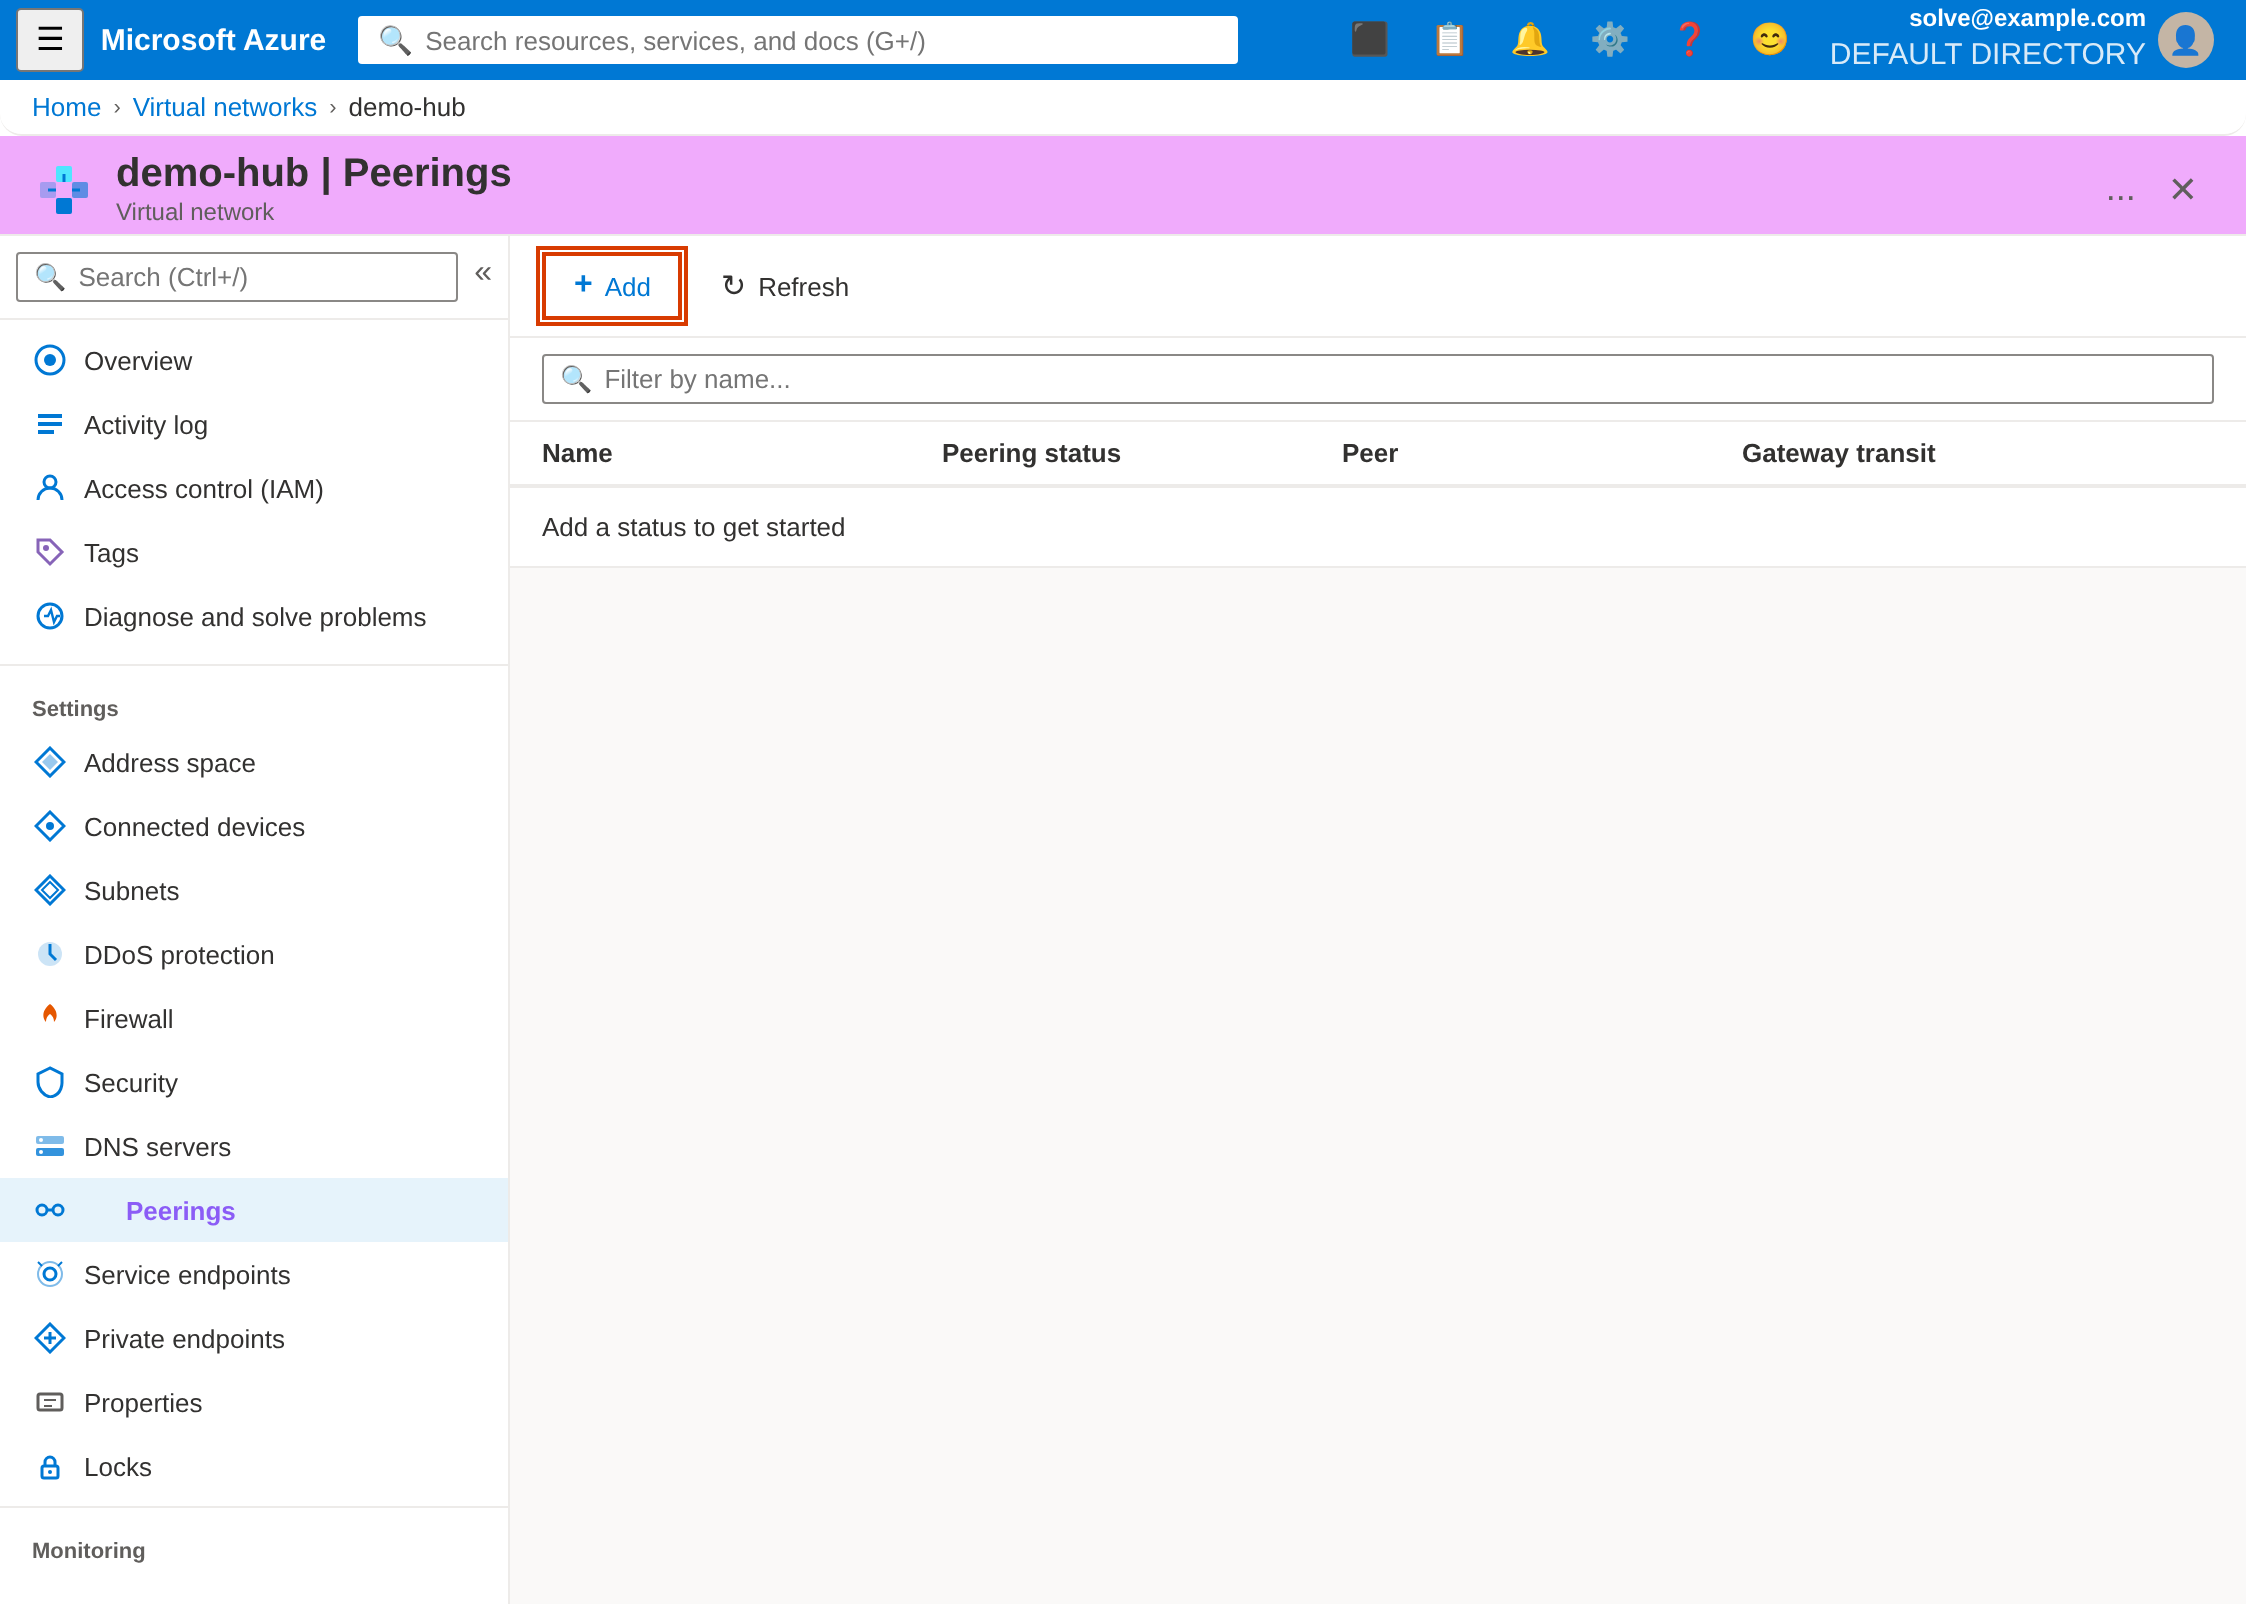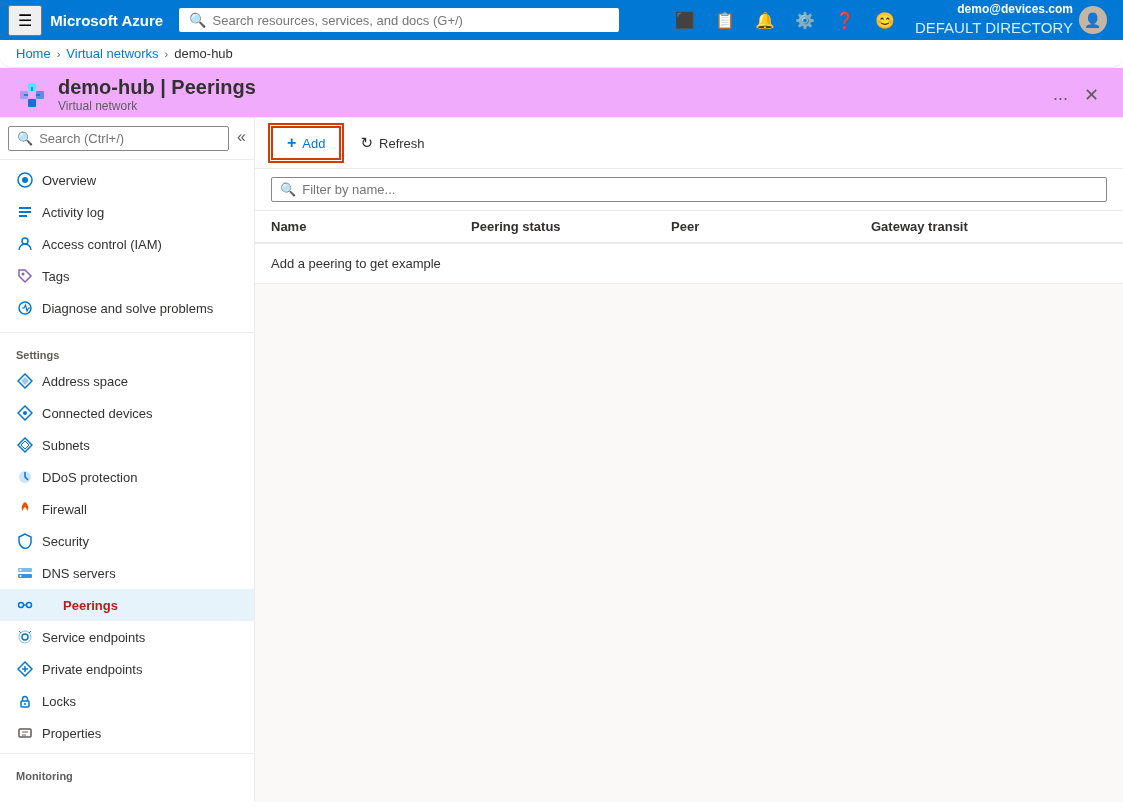--- a/index.html
+++ b/index.html
@@ -100,21 +100,21 @@
     }
 
     .sidebar-nav { padding: 4px 0; }
     .nav-item {
       display: flex; align-items: center;
       padding: 7px 12px 7px 16px;
       cursor: pointer; gap: 8px;
       color: #323130; text-decoration: none;
       font-size: 13px;
     }
-    .nav-item.active { background: #e6f3fb; color: #b91c1c; font-weight: 600; gap: 29px; }
+    .nav-item.active { background: #e6f3fb; color: #8b5cf6; font-weight: 600; gap: 29px; }
     .nav-item-icon { width: 18px; height: 18px; display: flex; align-items: center; justify-content: center; flex-shrink: 0; }
     .section-label {
       padding: 12px 16px 4px 16px;
       font-size: 11px; font-weight: 600; color: #605e5c;
       text-transform: none; letter-spacing: 0;
     }
     .section-divider { border: none; border-top: 1px solid #edebe9; margin: 4px 0; }
 
     
     .content {
@@ -194,21 +194,21 @@
   </div>
   <div class="topbar-right">
     <button class="topbar-icon-btn">⬛</button>
     <button class="topbar-icon-btn">📋</button>
     <button class="topbar-icon-btn">🔔</button>
     <button class="topbar-icon-btn">⚙️</button>
     <button class="topbar-icon-btn">❓</button>
     <button class="topbar-icon-btn">😊</button>
     <div class="topbar-user">
       <div class="topbar-user-text">
-        <div class="topbar-user-name">demo@devices.com</div>
+        <div class="topbar-user-name">solve@example.com</div>
         <div class="topbar-user-dir">DEFAULT DIRECTORY</div>
       </div>
       <div class="topbar-avatar">👤</div>
     </div>
   </div>
 </div>
 
 <div class="breadcrumb">
   <a>Home</a>
   <span class="breadcrumb-sep">›</span>
@@ -391,36 +391,36 @@
             <polygon points="8,1 15,8 8,15 1,8" fill="none" stroke="#0078d4" stroke-width="1.5"></polygon>
             <line x1="8" y1="5" x2="8" y2="11" stroke="#0078d4" stroke-width="1.5"></line>
             <line x1="5" y1="8" x2="11" y2="8" stroke="#0078d4" stroke-width="1.5"></line>
           </svg>
       </span>
       <span>Private endpoints</span>
     </div>
     <div class="nav-item">
       <span class="nav-item-icon">
         <svg width="16" height="16" viewBox="0 0 16 16">
+            <rect x="2" y="4" width="12" height="8" rx="1" fill="none" stroke="#605e5c" stroke-width="1.5"></rect>
+            <line x1="5" y1="7" x2="11" y2="7" stroke="#605e5c" stroke-width="1"></line>
+            <line x1="5" y1="10" x2="9" y2="10" stroke="#605e5c" stroke-width="1"></line>
+          </svg>
+      </span>
+      <span>Properties</span>
+    </div>
+    <div class="nav-item">
+      <span class="nav-item-icon">
+        <svg width="16" height="16" viewBox="0 0 16 16">
             <rect x="4" y="8" width="8" height="6" rx="1" fill="none" stroke="#0078d4" stroke-width="1.5"></rect>
             <path d="M5.5 8V6a2.5 2.5 0 0 1 5 0v2" fill="none" stroke="#0078d4" stroke-width="1.5"></path>
             <circle cx="8" cy="11" r="1" fill="#0078d4"></circle>
           </svg>
       </span>
       <span>Locks</span>
-    </div>
-    <div class="nav-item">
-      <span class="nav-item-icon">
-        <svg width="16" height="16" viewBox="0 0 16 16">
-            <rect x="2" y="4" width="12" height="8" rx="1" fill="none" stroke="#605e5c" stroke-width="1.5"></rect>
-            <line x1="5" y1="7" x2="11" y2="7" stroke="#605e5c" stroke-width="1"></line>
-            <line x1="5" y1="10" x2="9" y2="10" stroke="#605e5c" stroke-width="1"></line>
-          </svg>
-      </span>
-      <span>Properties</span>
     </div>
 
     <hr class="section-divider">
     <div class="section-label">Monitoring</div>
   </div>
 
   <div class="content">
 
     <div class="toolbar">
       <button class="btn-add">
@@ -441,17 +441,17 @@
     </div>
 
     <div class="table-header">
       <div class="table-header-cell">Name</div>
       <div class="table-header-cell">Peering status</div>
       <div class="table-header-cell">Peer</div>
       <div class="table-header-cell">Gateway transit</div>
     </div>
 
     <div class="table-empty">
-      <span>Add a peering to get example</span>
+      <span>Add a status to get started</span>
     </div>
   </div>
 
 </div>
 
 </body></html>

